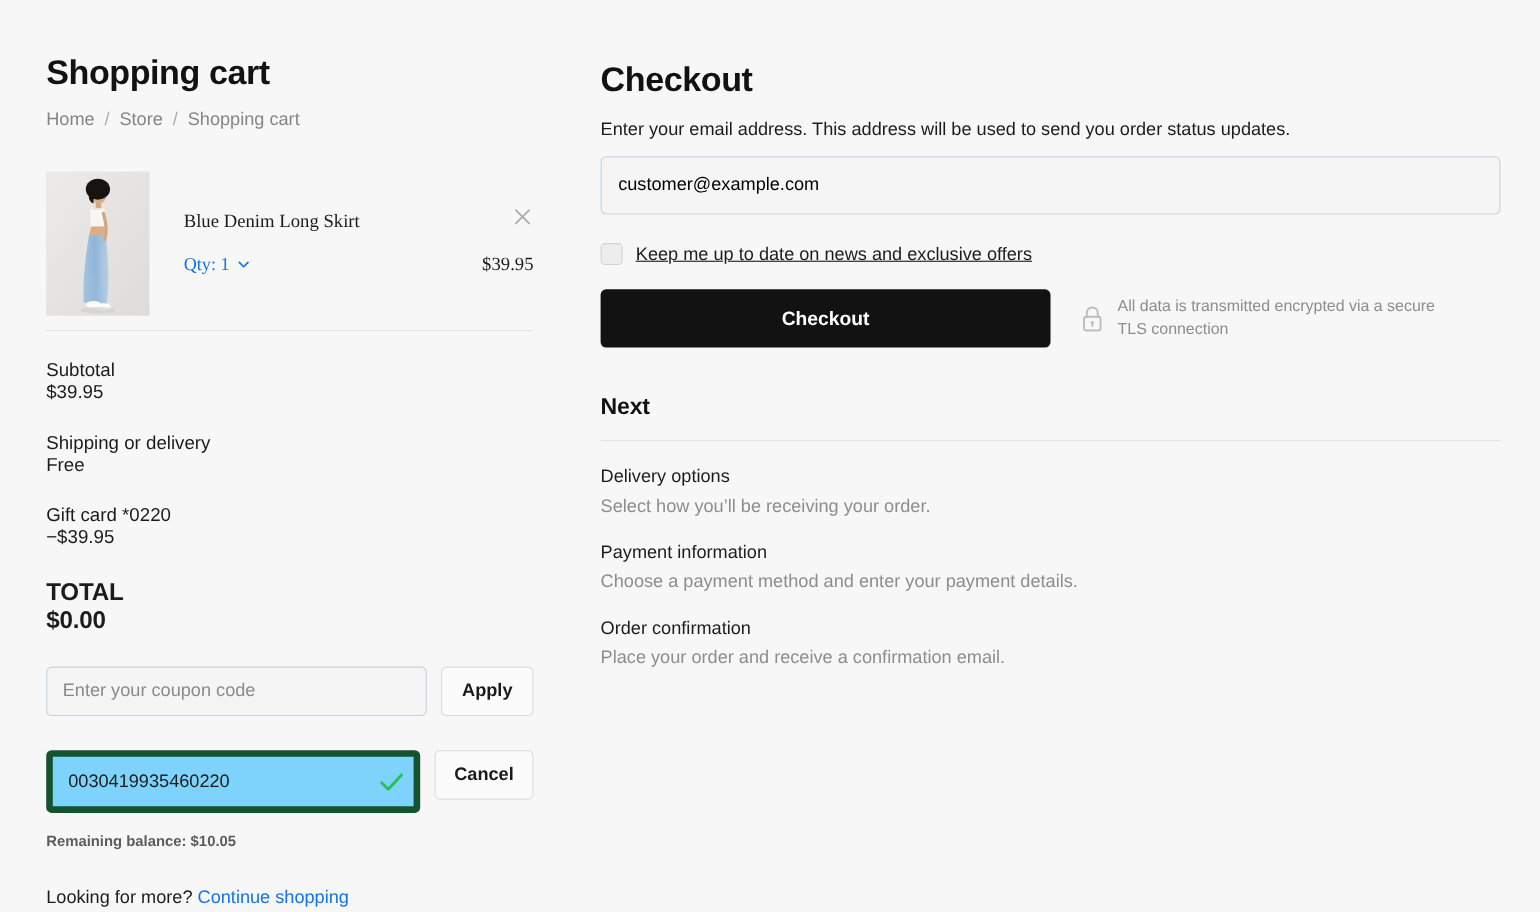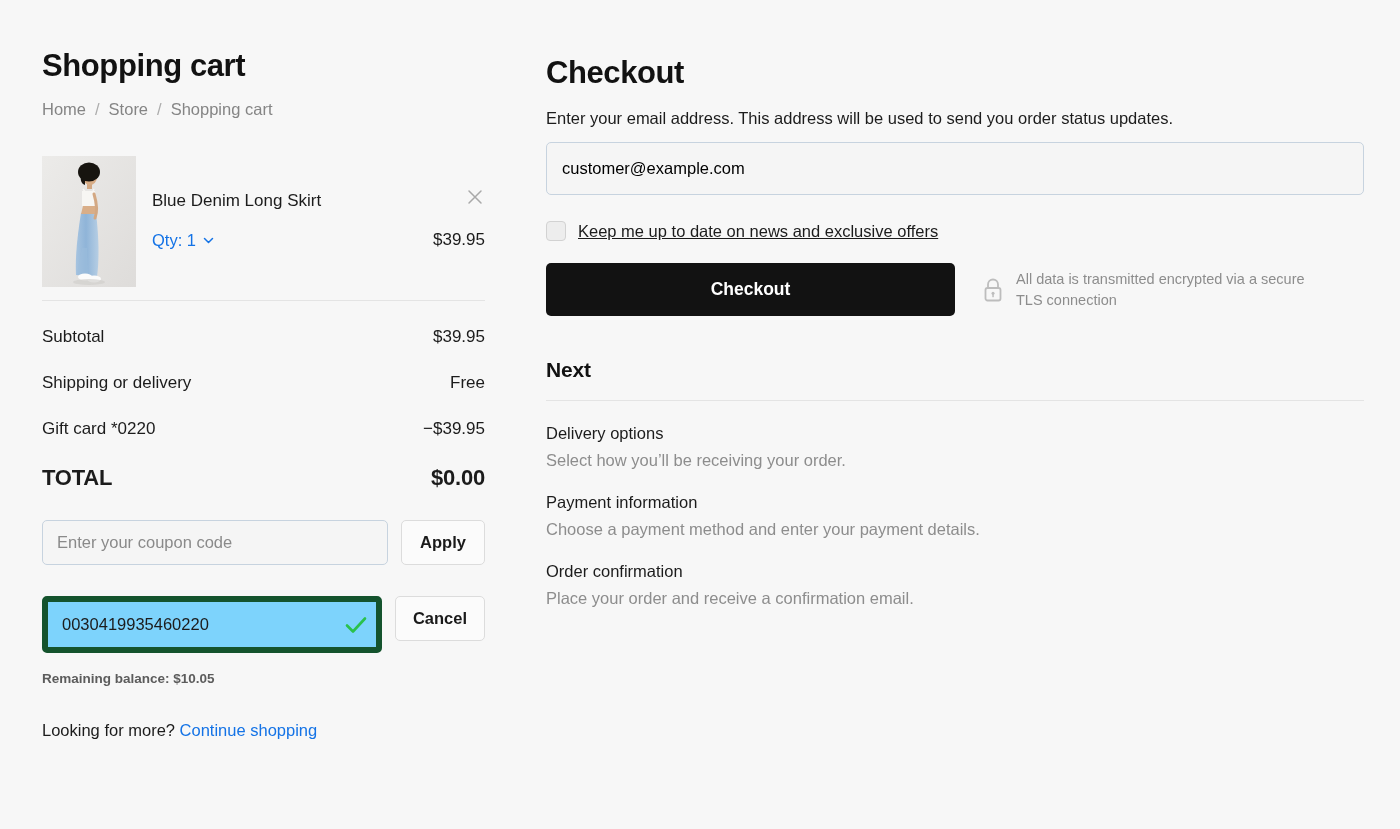--- a/index.html
+++ b/index.html
@@ -58,24 +58,25 @@
   .thumb {
     width: 94px;
     height: 131px;
     flex: 0 0 94px;
     background: #e7e6e4;
     position: relative;
     overflow: hidden;
   }
 
   .product-info {
-    margin-left: 16px;
+    margin-left: 31px;
     padding-top: 34px;
     flex: 1;
     position: relative;
+    font-family: Liberation Serif, serif;
   }
 
   .product-name {
     font-size: 17px;
     color: #1c1c1c;
     line-height: 1.3;
   }
 
   .qty-line {
     margin-top: 18px;
@@ -114,24 +115,25 @@
     border: 0;
   }
 
   .cart-divider { margin-top: 13px; }
 
   
   .totals { margin-top: 26px; }
   .total-row {
     display: flex;
     justify-content: space-between;
-    align-items: flex-end;
+    align-items: flex-start;
     font-size: 17px;
     color: #1c1c1c;
     margin-bottom: 26px;
+    flex-direction: column;
   }
   .total-row:last-child { margin-bottom: 0; }
   .total-row.grand {
     font-size: 22px;
     font-weight: bold;
     letter-spacing: -0.2px;
   }
 
   
   .input-row {

